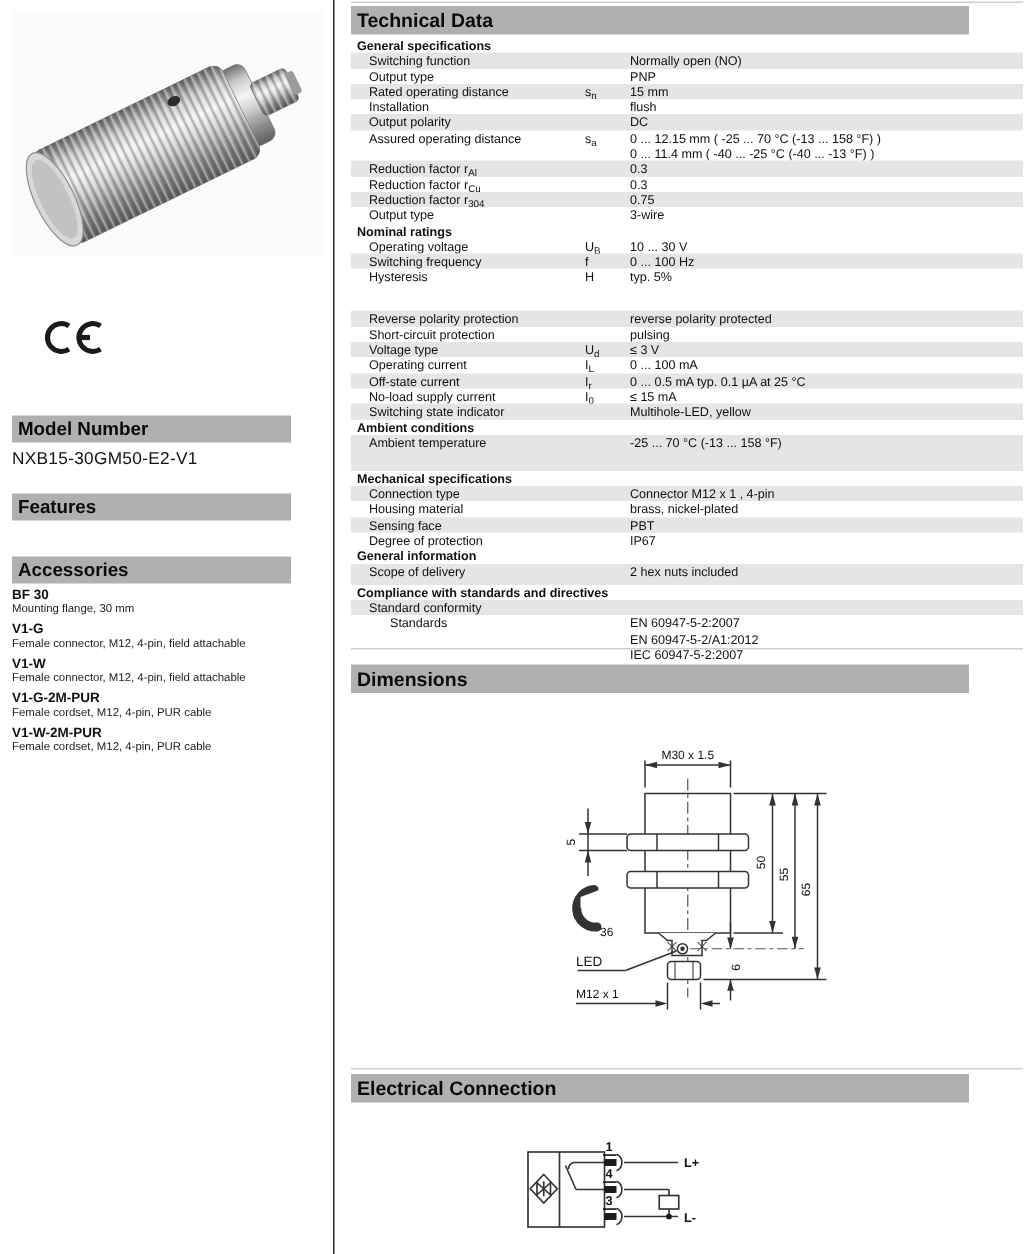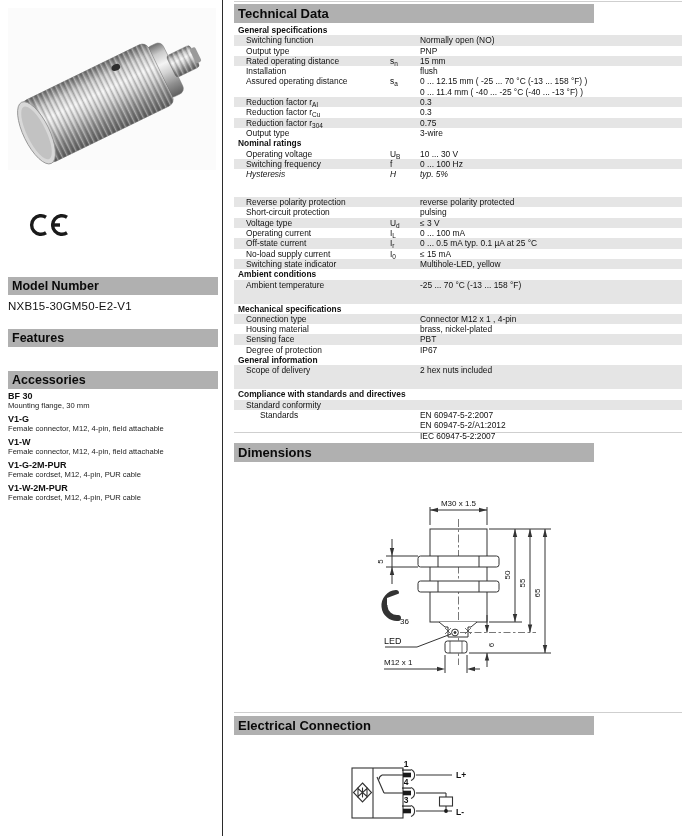--- a/index.html
+++ b/index.html
@@ -2,22 +2,22 @@
 <html style="--bar: #b0b0b0; --stripe: #e5e5e5;"><head>
 <meta charset="utf-8">
 <style>
   html,body{margin:0;padding:0;background:#fff;}
   body{width:686px;height:836px;position:relative;overflow:hidden;
        font-family:"Liberation Sans",sans-serif;color:#111;}
   .abs{position:absolute;}
   
   .bar{background:var(--bar,#b0b0b0);font-weight:bold;color:#0a0a0a;
        display:flex;align-items:center;padding-left:4px;box-sizing:border-box;}
-  .bar.main{left:234px;width:360px;height:19px;font-size:13px;}
-  .bar.side{left:8px;width:210px;height:18px;font-size:12.5px;}
+  .bar.main{left:234px;width:412px;height:19px;font-size:13px;}
+  .bar.side{left:8px;width:186px;height:18px;font-size:12.5px;}
   
   .hline{height:1px;background:#cfcfcf;left:234px;width:448px;}
   .vdivider{left:222px;top:0;width:1px;height:836px;background:#2b2b2b;}
   
   #tech-table{left:234px;top:25px;width:448px;font-size:8.4px;line-height:10.3px;}
   .trow{position:relative;width:448px;}
   .trow.shaded{background:var(--stripe,#e5e5e5);}
   .trow .lbl{position:absolute;left:12px;top:0;white-space:nowrap;}
   .trow .lbl.deep{left:26px;}
   .trow .sym{position:absolute;left:156px;top:0;white-space:nowrap;}
@@ -134,20 +134,26 @@
       <span class="val">
         <div>15 mm</div>
       </span>
     </div>
     <div class="trow" style="height: 10.3px;">
       <span class="lbl">Installation</span>
       <span class="val">
         <div>flush</div>
       </span>
     </div>
+    <div class="trow shaded" style="height: 10.3px;">
+      <span class="lbl">Output polarity</span>
+      <span class="val">
+        <div>DC</div>
+      </span>
+    </div>
     <div class="trow" style="height: 20.6px;">
       <span class="lbl">Assured operating distance</span>
       <span class="sym">s<sub>a</sub></span>
       <span class="val">
         <div>0 ... 12.15 mm ( -25 ... 70 °C (-13 ... 158 °F) )</div>
         <div>0 ... 11.4 mm ( -40 ... -25 °C (-40 ... -13 °F) )</div>
       </span>
     </div>
     <div class="trow shaded" style="height: 10.3px;">
       <span class="lbl">Reduction factor r<sub>Al</sub></span>
@@ -181,21 +187,21 @@
         <div>10 ... 30 V</div>
       </span>
     </div>
     <div class="trow shaded" style="height: 10.3px;">
       <span class="lbl">Switching frequency</span>
       <span class="sym">f</span>
       <span class="val">
         <div>0 ... 100 Hz</div>
       </span>
     </div>
-    <div class="trow" style="height: 28px; font-style: italic;">
+    <div class="trow" style="height: 28px;">
       <span class="lbl">Hysteresis</span>
       <span class="sym">H</span>
       <span class="val">
         <div>typ. 5%</div>
       </span>
     </div>
     <div class="trow shaded" style="height: 10.3px;">
       <span class="lbl">Reverse polarity protection</span>
       <span class="val">
         <div>reverse polarity protected</div>
@@ -267,21 +273,21 @@
         <div>PBT</div>
       </span>
     </div>
     <div class="trow" style="height: 10.3px;">
       <span class="lbl">Degree of protection</span>
       <span class="val">
         <div>IP67</div>
       </span>
     </div>
     <div class="theader" style="height: 10.3px;">General information</div>
-    <div class="trow shaded" style="height: 24px;">
+    <div class="trow shaded" style="height: 14px;">
       <span class="lbl">Scope of delivery</span>
       <span class="val">
         <div>2 hex nuts included</div>
       </span>
     </div>
     <div class="theader" style="height: 10.3px;">Compliance with standards and directives</div>
     <div class="trow shaded" style="height: 10.3px;">
       <span class="lbl">Standard conformity</span>
       <span class="val"></span>
     </div>

